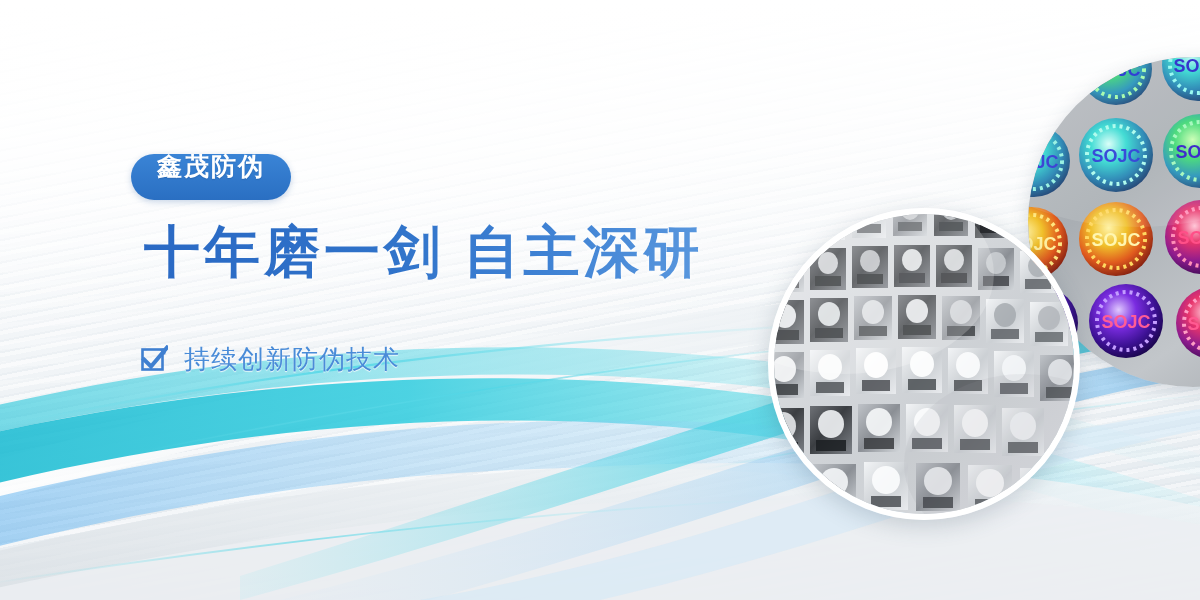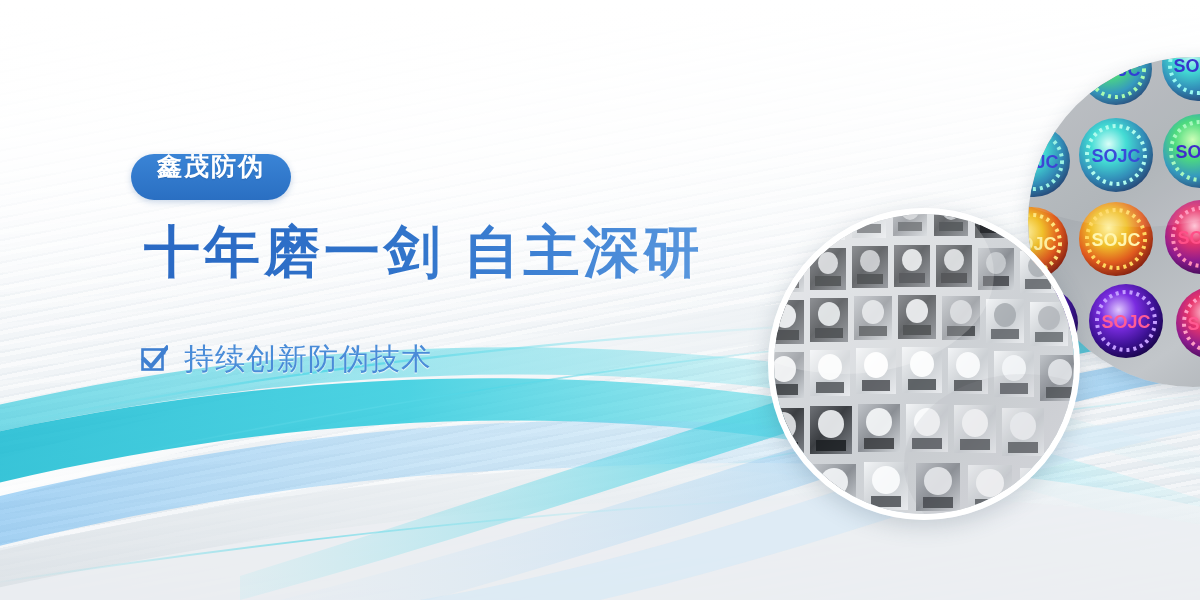--- a/index.html
+++ b/index.html
@@ -103,21 +103,21 @@
     margin-left:24px;
   }
 
   #bullets{position:absolute;left:140px;top:334px;}
   .bullet{
     display:flex;align-items:center;
     height:50px;margin-bottom:16px;
   }
   .cb-icon{width:28px;height:28px;flex:0 0 28px;margin-right:16px;position:relative;}
   .bullet-text{
-    font-size:30px;color:#4a8cd8;letter-spacing:1px;white-space:nowrap;
+    font-size:26px;color:#4a8cd8;letter-spacing:1px;white-space:nowrap;
     text-shadow:0 1px 1px rgba(255,255,255,.9);
   }
 </style>
 </head>
 <body>
 
 <div id="banner">
 
   <div class="stripes"></div>
   <div class="stripes2"></div>

